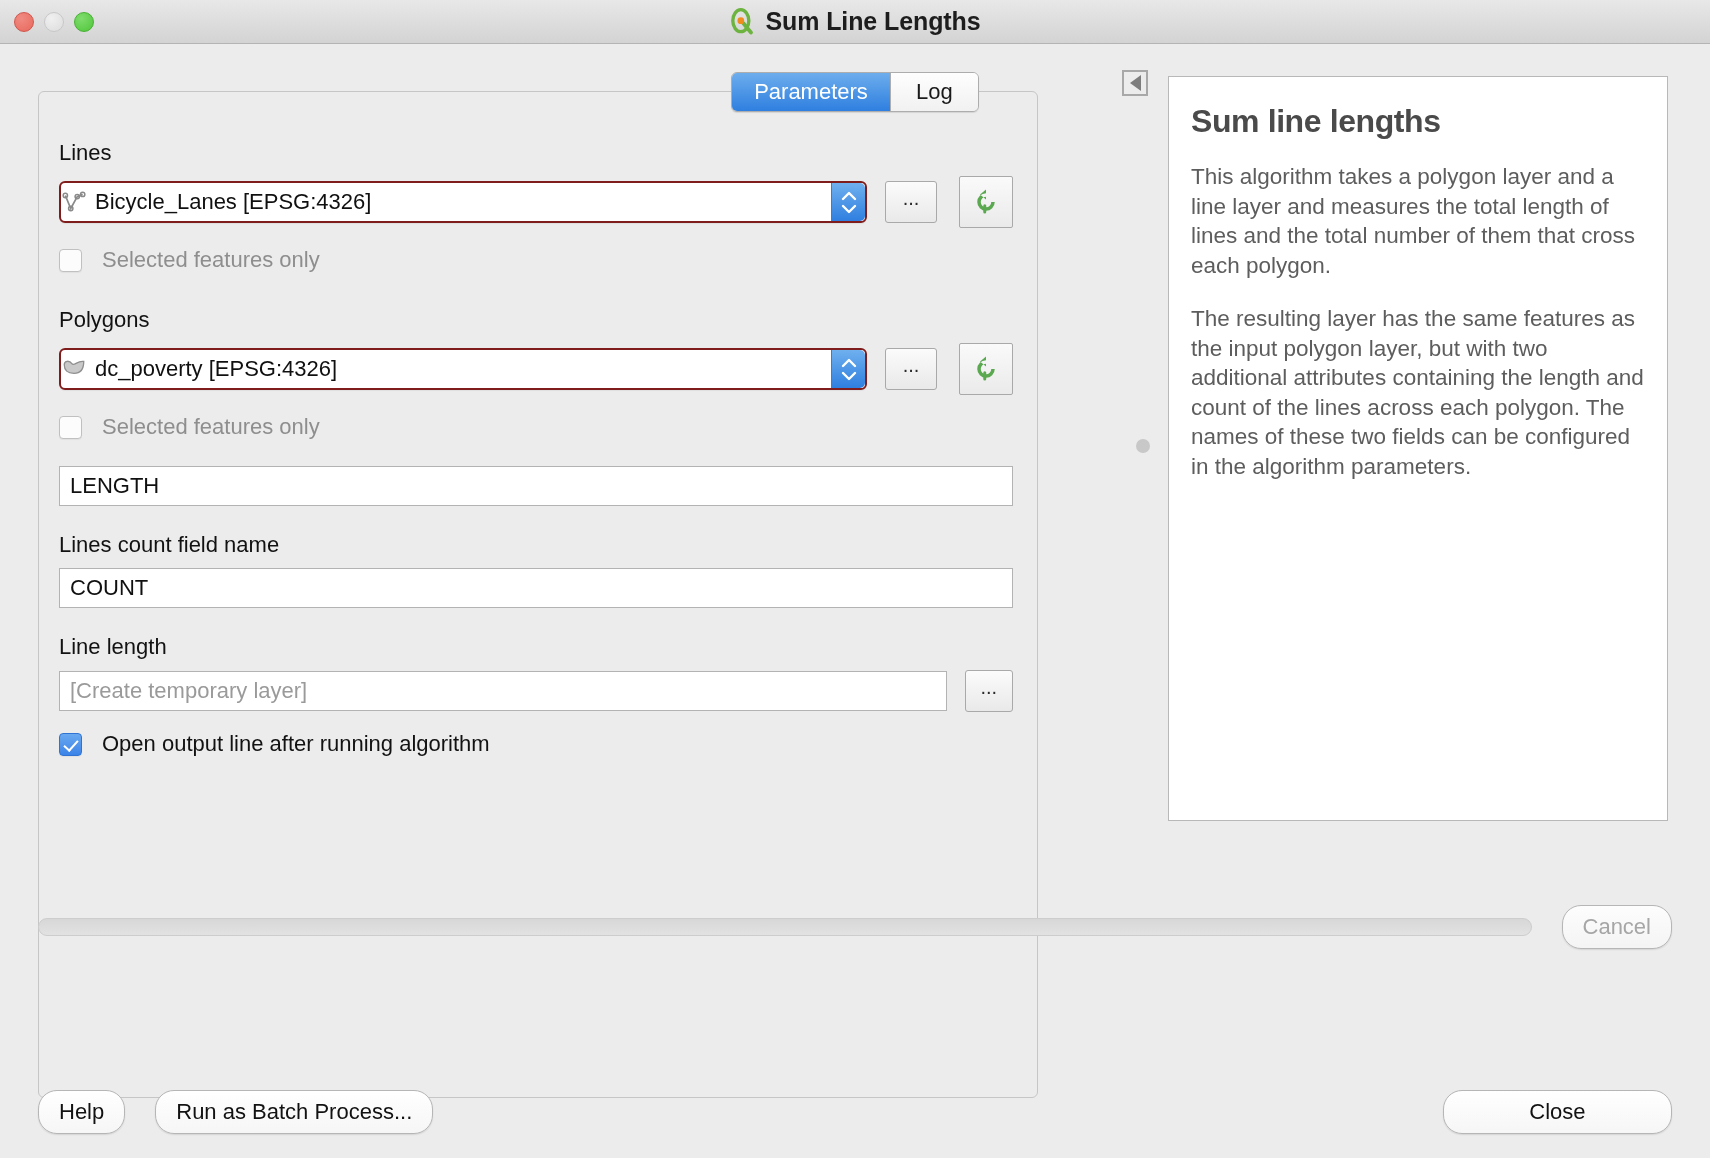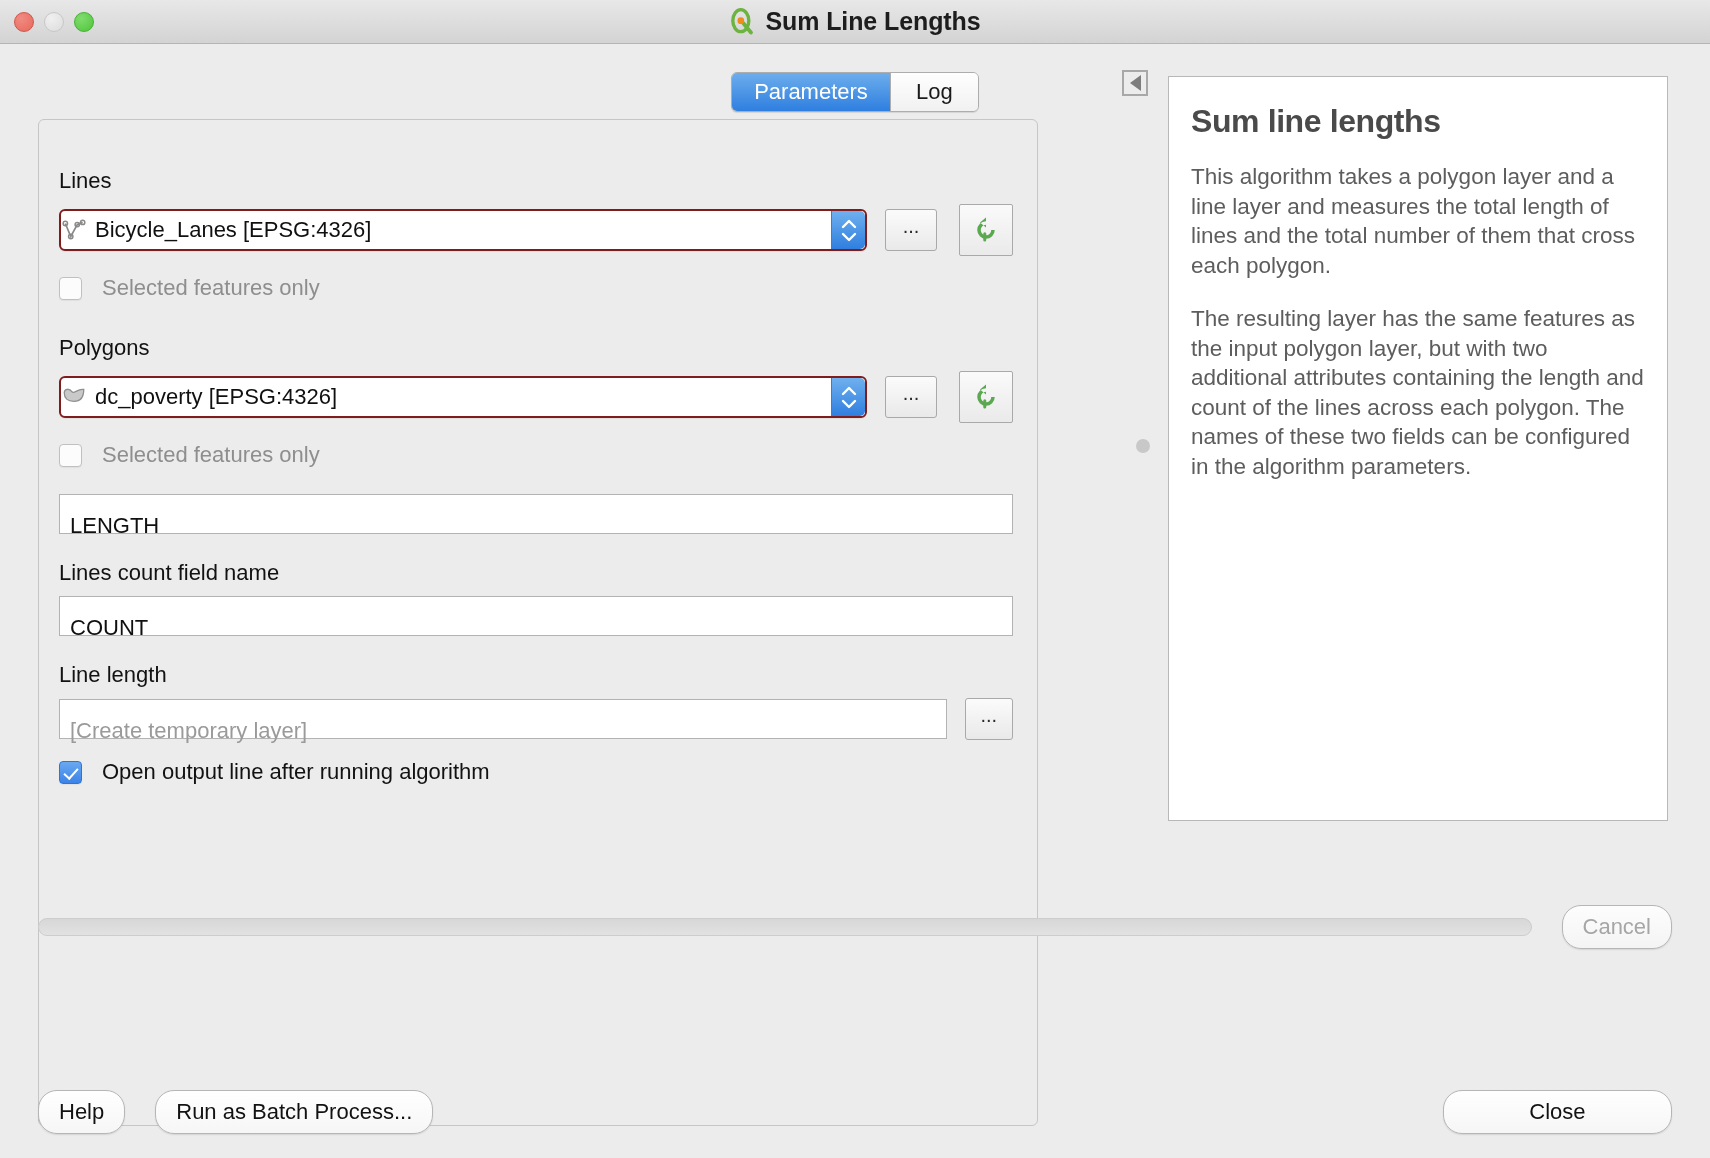--- a/index.html
+++ b/index.html
@@ -93,21 +93,20 @@
   
   .params-panel {
     position: absolute;
     left: 38px;
     top: 47px;
     width: 1000px;
     height: 1007px;
     background: #ececec;
     border: 1px solid #c6c6c6;
     border-radius: 6px;
-    margin-top: 28px;
   }
   .params-inner {
     padding: 48px 24px 0 20px;
   }
 
   .field-label {
     font-size: 22px;
     color: #121212;
     margin-bottom: 10px;
     display: block;
@@ -209,21 +208,21 @@
   .check-label.disabled { color: #8e8e8e; }
 
   
   .text-input {
     width: 100%;
     height: 40px;
     background: #ffffff;
     border: 1px solid #b3b3b3;
     font-size: 22px;
     color: #101010;
-    padding: 12px 10px;
+    padding: 0 10px;
     line-height: 38px;
     font-family: "Liberation Sans", sans-serif;
   }
   .text-input.placeholder { color: #9a9a9a; }
 
   .spacer-lg { height: 34px; }
   .spacer-md { height: 26px; }
 
   
   .collapse-btn {

